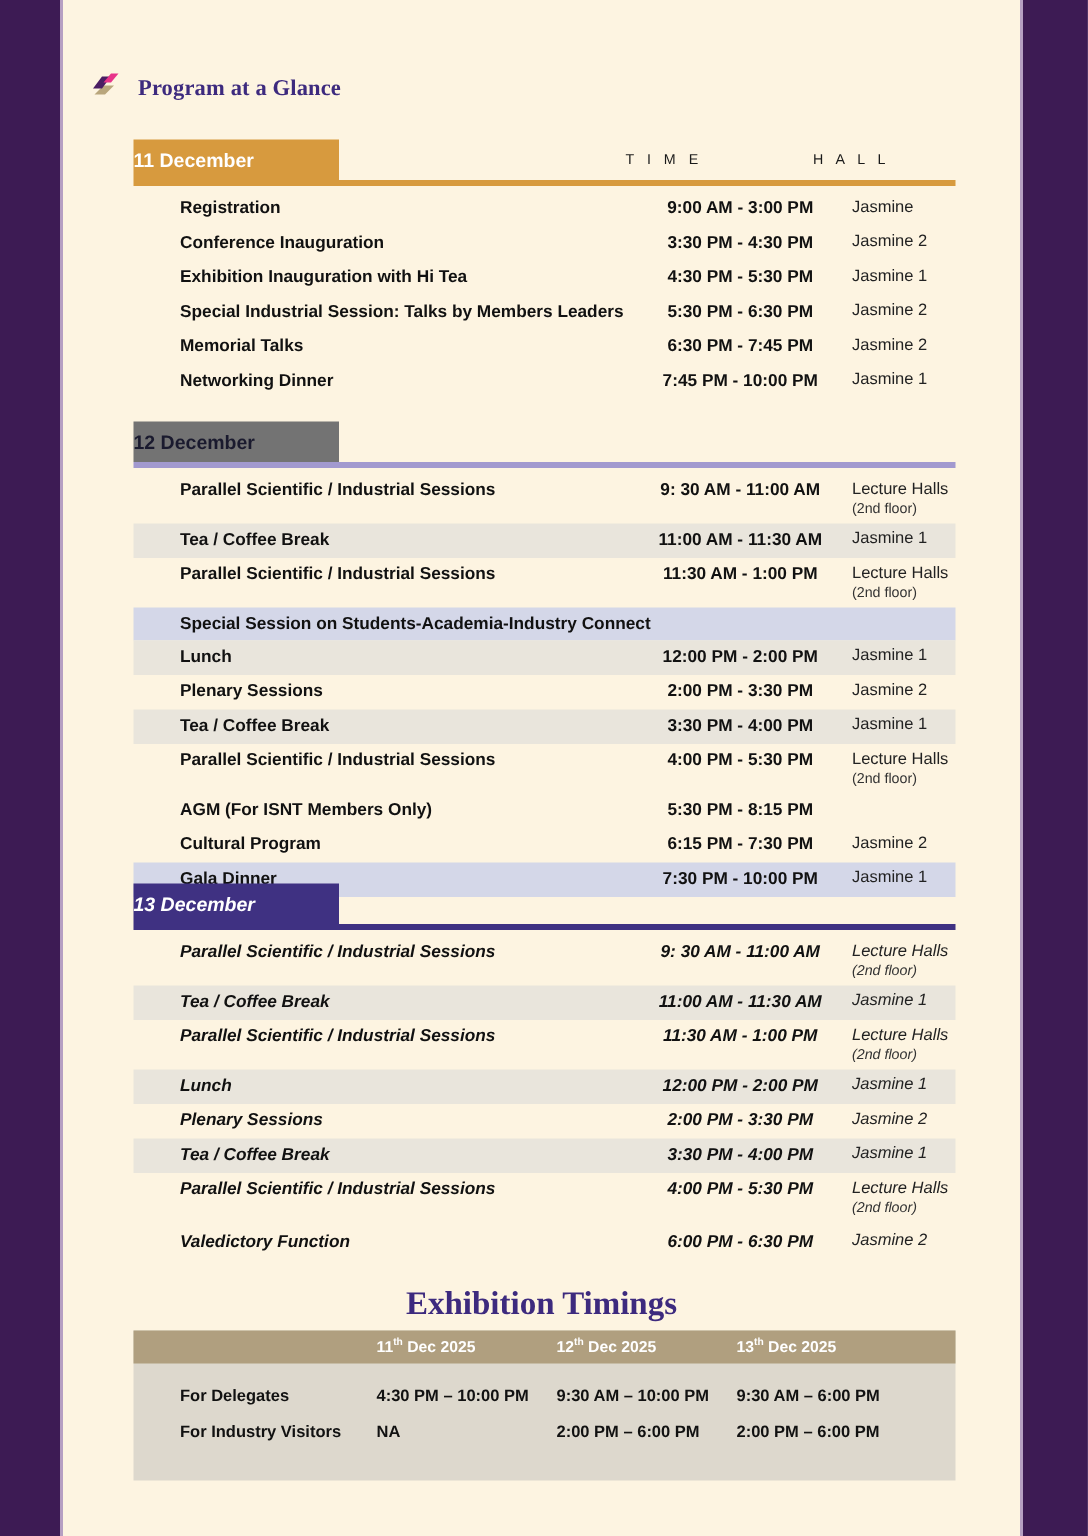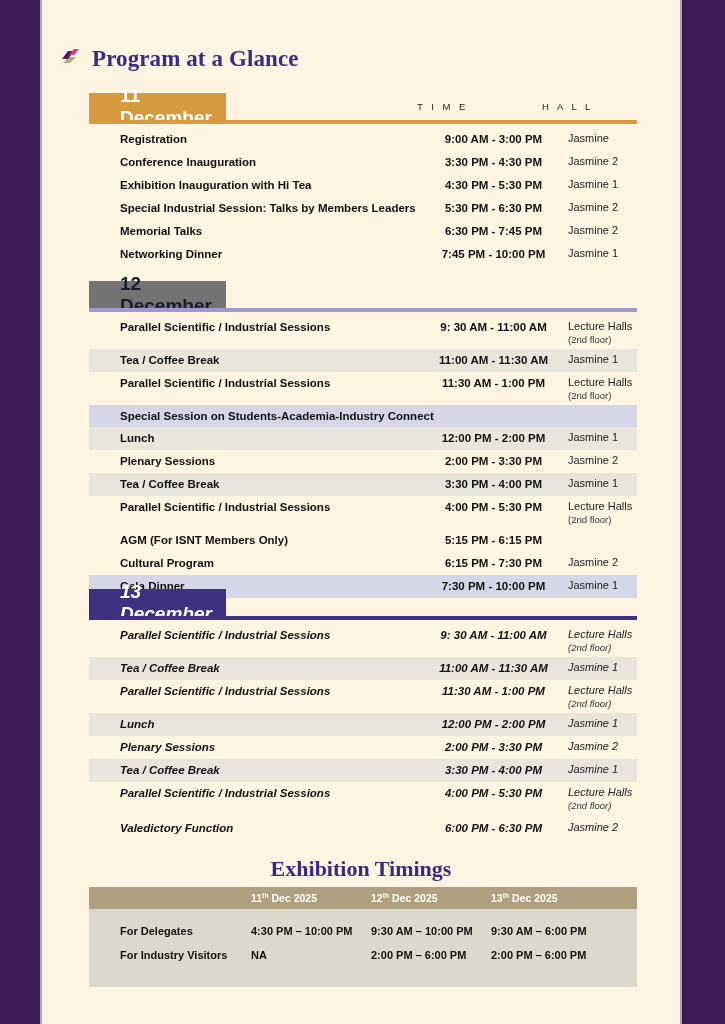--- a/index.html
+++ b/index.html
@@ -62,21 +62,21 @@
   }
   .logo {
     position: relative;
     width: 26px;
     height: 26px;
     flex: 0 0 auto;
   }
   .logo svg { display: block; }
   .title-text {
     font-family: "Liberation Serif", serif;
-    font-size: 23px;
+    font-size: 15px;
     font-weight: bold;
     color: #3d2a7e;
     letter-spacing: .1px;
   }
 
   
   .sched {
     position: absolute;
     left: 47px;
     width: 548px;
@@ -86,23 +86,22 @@
     position: relative;
     height: 27px;
   }
   .day-tab {
     position: absolute;
     left: 0; top: 0;
     height: 27px;
     width: 137px;
     display: flex;
     align-items: center;
-    padding-left: 31px;
     box-sizing: border-box;
-    font-size: 19px;
+    font-size: 13px;
     font-weight: bold;
   }
   .day-rule {
     position: absolute;
     left: 0; bottom: -4px;
     width: 548px;
     height: 4px;
   }
   .colheads {
     position: absolute;
@@ -324,21 +323,21 @@
               <div class="c-time">3:30 PM - 4:00 PM</div>
               <div class="c-hall">Jasmine 1</div>
             </div>
             <div class="row">
               <div class="c-title">Parallel Scientific  / Industrial Sessions</div>
               <div class="c-time">4:00 PM - 5:30 PM</div>
               <div class="c-hall">Lecture Halls<span class="sub">(2nd floor)</span></div>
             </div>
             <div class="row">
               <div class="c-title">AGM (For ISNT Members Only)</div>
-              <div class="c-time">5:15 PM - 6:15 PM</div>
+              <div class="c-time">5:30 PM - 8:15 PM</div>
               <div class="c-hall"></div>
             </div>
             <div class="row">
               <div class="c-title">Cultural Program</div>
               <div class="c-time">6:15 PM - 7:30 PM</div>
               <div class="c-hall">Jasmine 2</div>
             </div>
             <div class="row highlight">
               <div class="c-title">Gala Dinner</div>
               <div class="c-time">7:30 PM - 10:00 PM</div>

